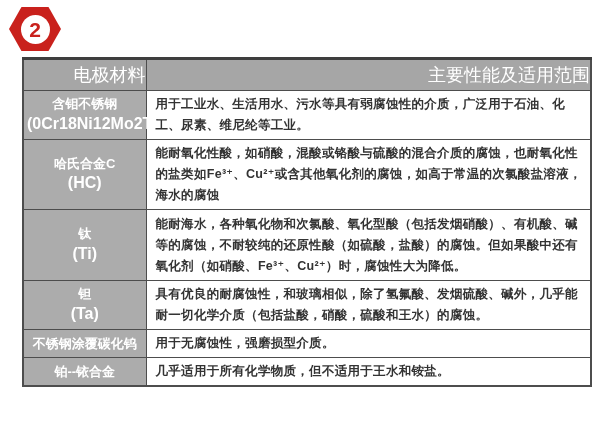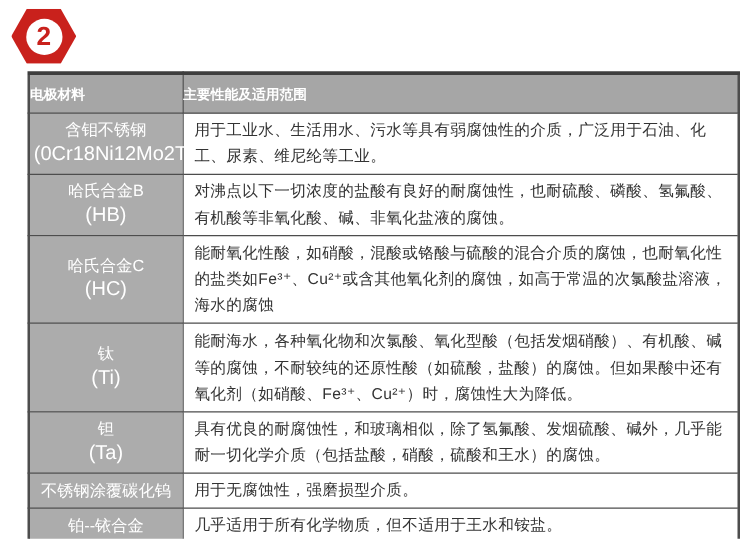--- a/index.html
+++ b/index.html
@@ -29,25 +29,25 @@
   .banner span{color:#ffffff;font-size:20px;font-weight:bold;letter-spacing:1px;}
 
   
   table.etable{position:absolute;left:22px;top:57px;width:568px;
     border-collapse:collapse;table-layout:fixed;
     border:2px solid var(--border-color);border-top:3px solid #3e3e3e;}
   col.c1{width:123px;}
   col.c2{width:445px;}
   .etable th,.etable td{border:1px solid var(--border-color);vertical-align:middle;}
   .etable th{background:var(--header-gray);color:#ffffff;
-    font-size:11px;font-weight:bold;text-align:left;height:32px;}
-  td.mat{background:var(--cell-gray);color:#ffffff;font-weight:normal;
+    font-size:18px;font-weight:normal;text-align:right;height:32px;}
+  td.mat{background:var(--cell-gray);color:#ffffff;font-weight:bold;
     font-size:13px;text-align:center;line-height:1.35;padding:2px 3px;}
   td.mat .sub{font-size:16px;}
-  td.desc{background:#ffffff;color:var(--text-dark);font-weight:normal;
+  td.desc{background:#ffffff;color:var(--text-dark);font-weight:bold;
     font-size:12.5px;line-height:21px;padding:3px 8px 3px 9px;text-align:left;
     letter-spacing:0.3px;}
   tr.r0{height:49px;} tr.r1{height:47px;} tr.r2{height:66px;}
   tr.r3{height:71px;} tr.r4{height:49px;} tr.r5{height:25px;} tr.r6{height:26px;}
 </style>
 </head>
 <body>
 
 <div class="page">
 
@@ -68,27 +68,20 @@
         <th>主要性能及适用范围</th>
       </tr>
     </thead>
     <tbody>
       <tr class="r0">
         <td class="mat">
           <div>含钼不锈钢</div>
           <div class="sub">(0Cr18Ni12Mo2Ti)</div>
         </td>
         <td class="desc">用于工业水、生活用水、污水等具有弱腐蚀性的介质，广泛用于石油、化工、尿素、维尼纶等工业。</td>
-      </tr>
-      <tr class="r1">
-        <td class="mat">
-          <div>哈氏合金B</div>
-          <div class="sub">(HB)</div>
-        </td>
-        <td class="desc">对沸点以下一切浓度的盐酸有良好的耐腐蚀性，也耐硫酸、磷酸、氢氟酸、有机酸等非氧化酸、碱、非氧化盐液的腐蚀。</td>
       </tr>
       <tr class="r2">
         <td class="mat">
           <div>哈氏合金C</div>
           <div class="sub">(HC)</div>
         </td>
         <td class="desc">能耐氧化性酸，如硝酸，混酸或铬酸与硫酸的混合介质的腐蚀，也耐氧化性的盐类如Fe³⁺、Cu²⁺或含其他氧化剂的腐蚀，如高于常温的次氯酸盐溶液，海水的腐蚀</td>
       </tr>
       <tr class="r3">
         <td class="mat">

